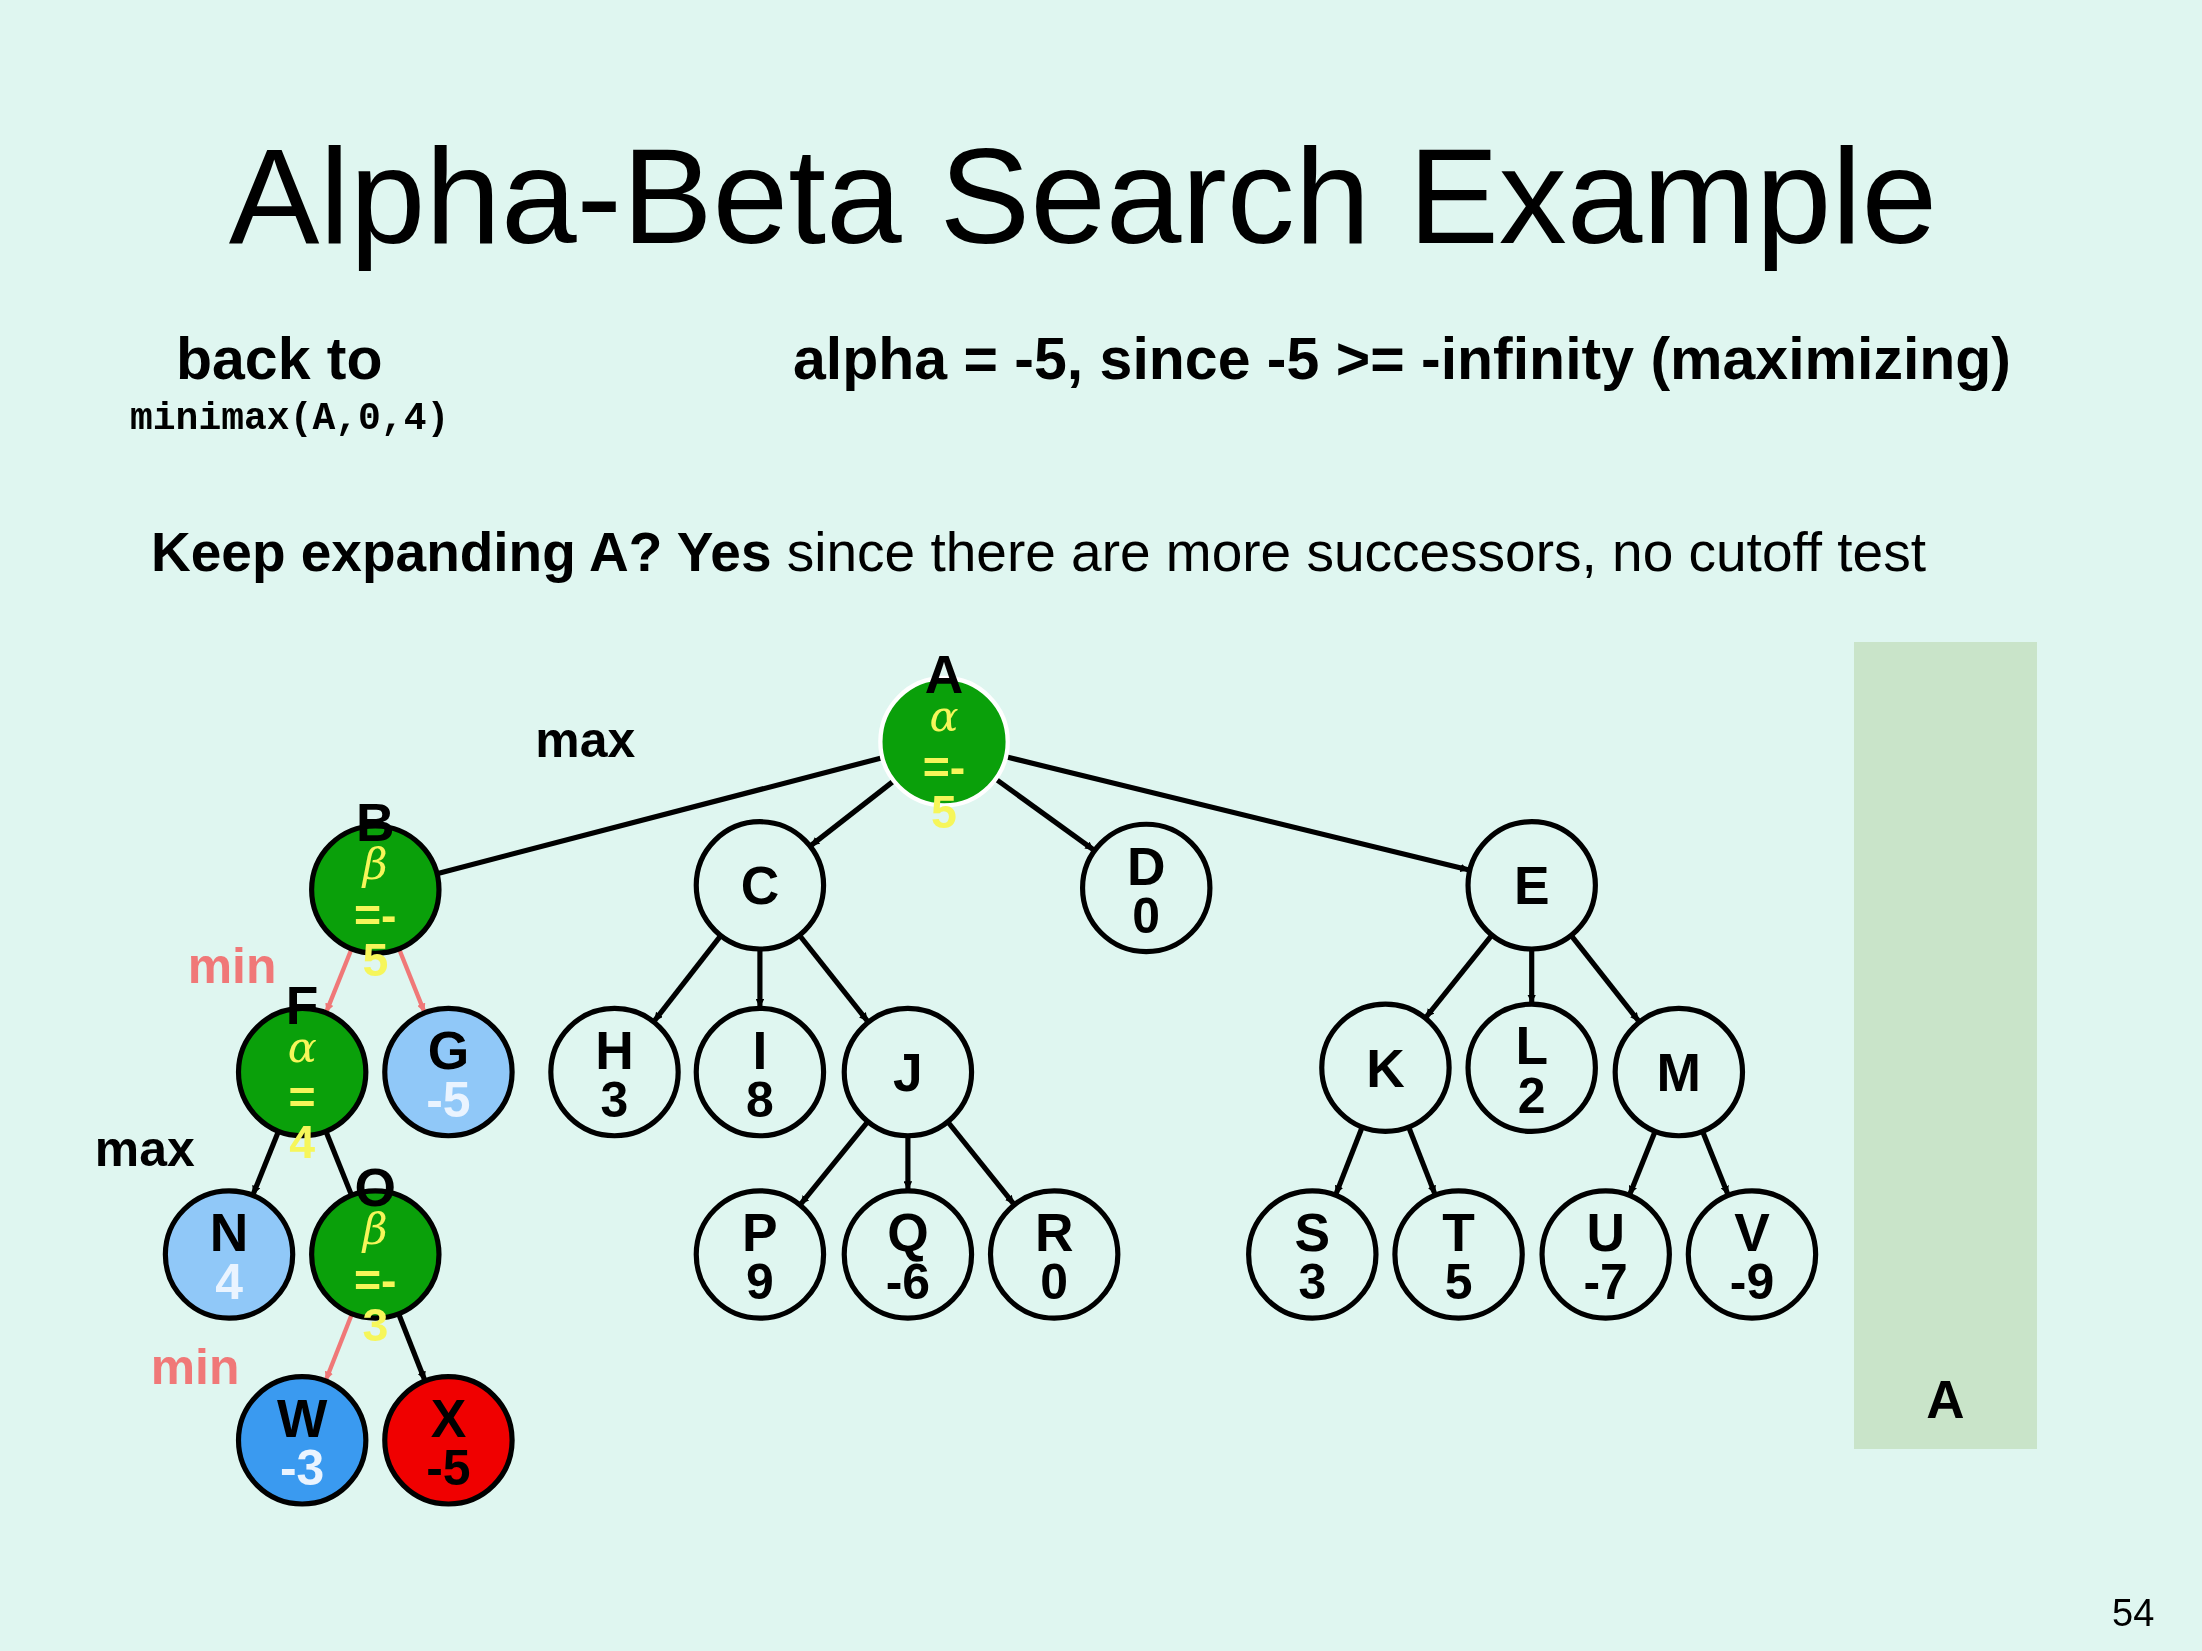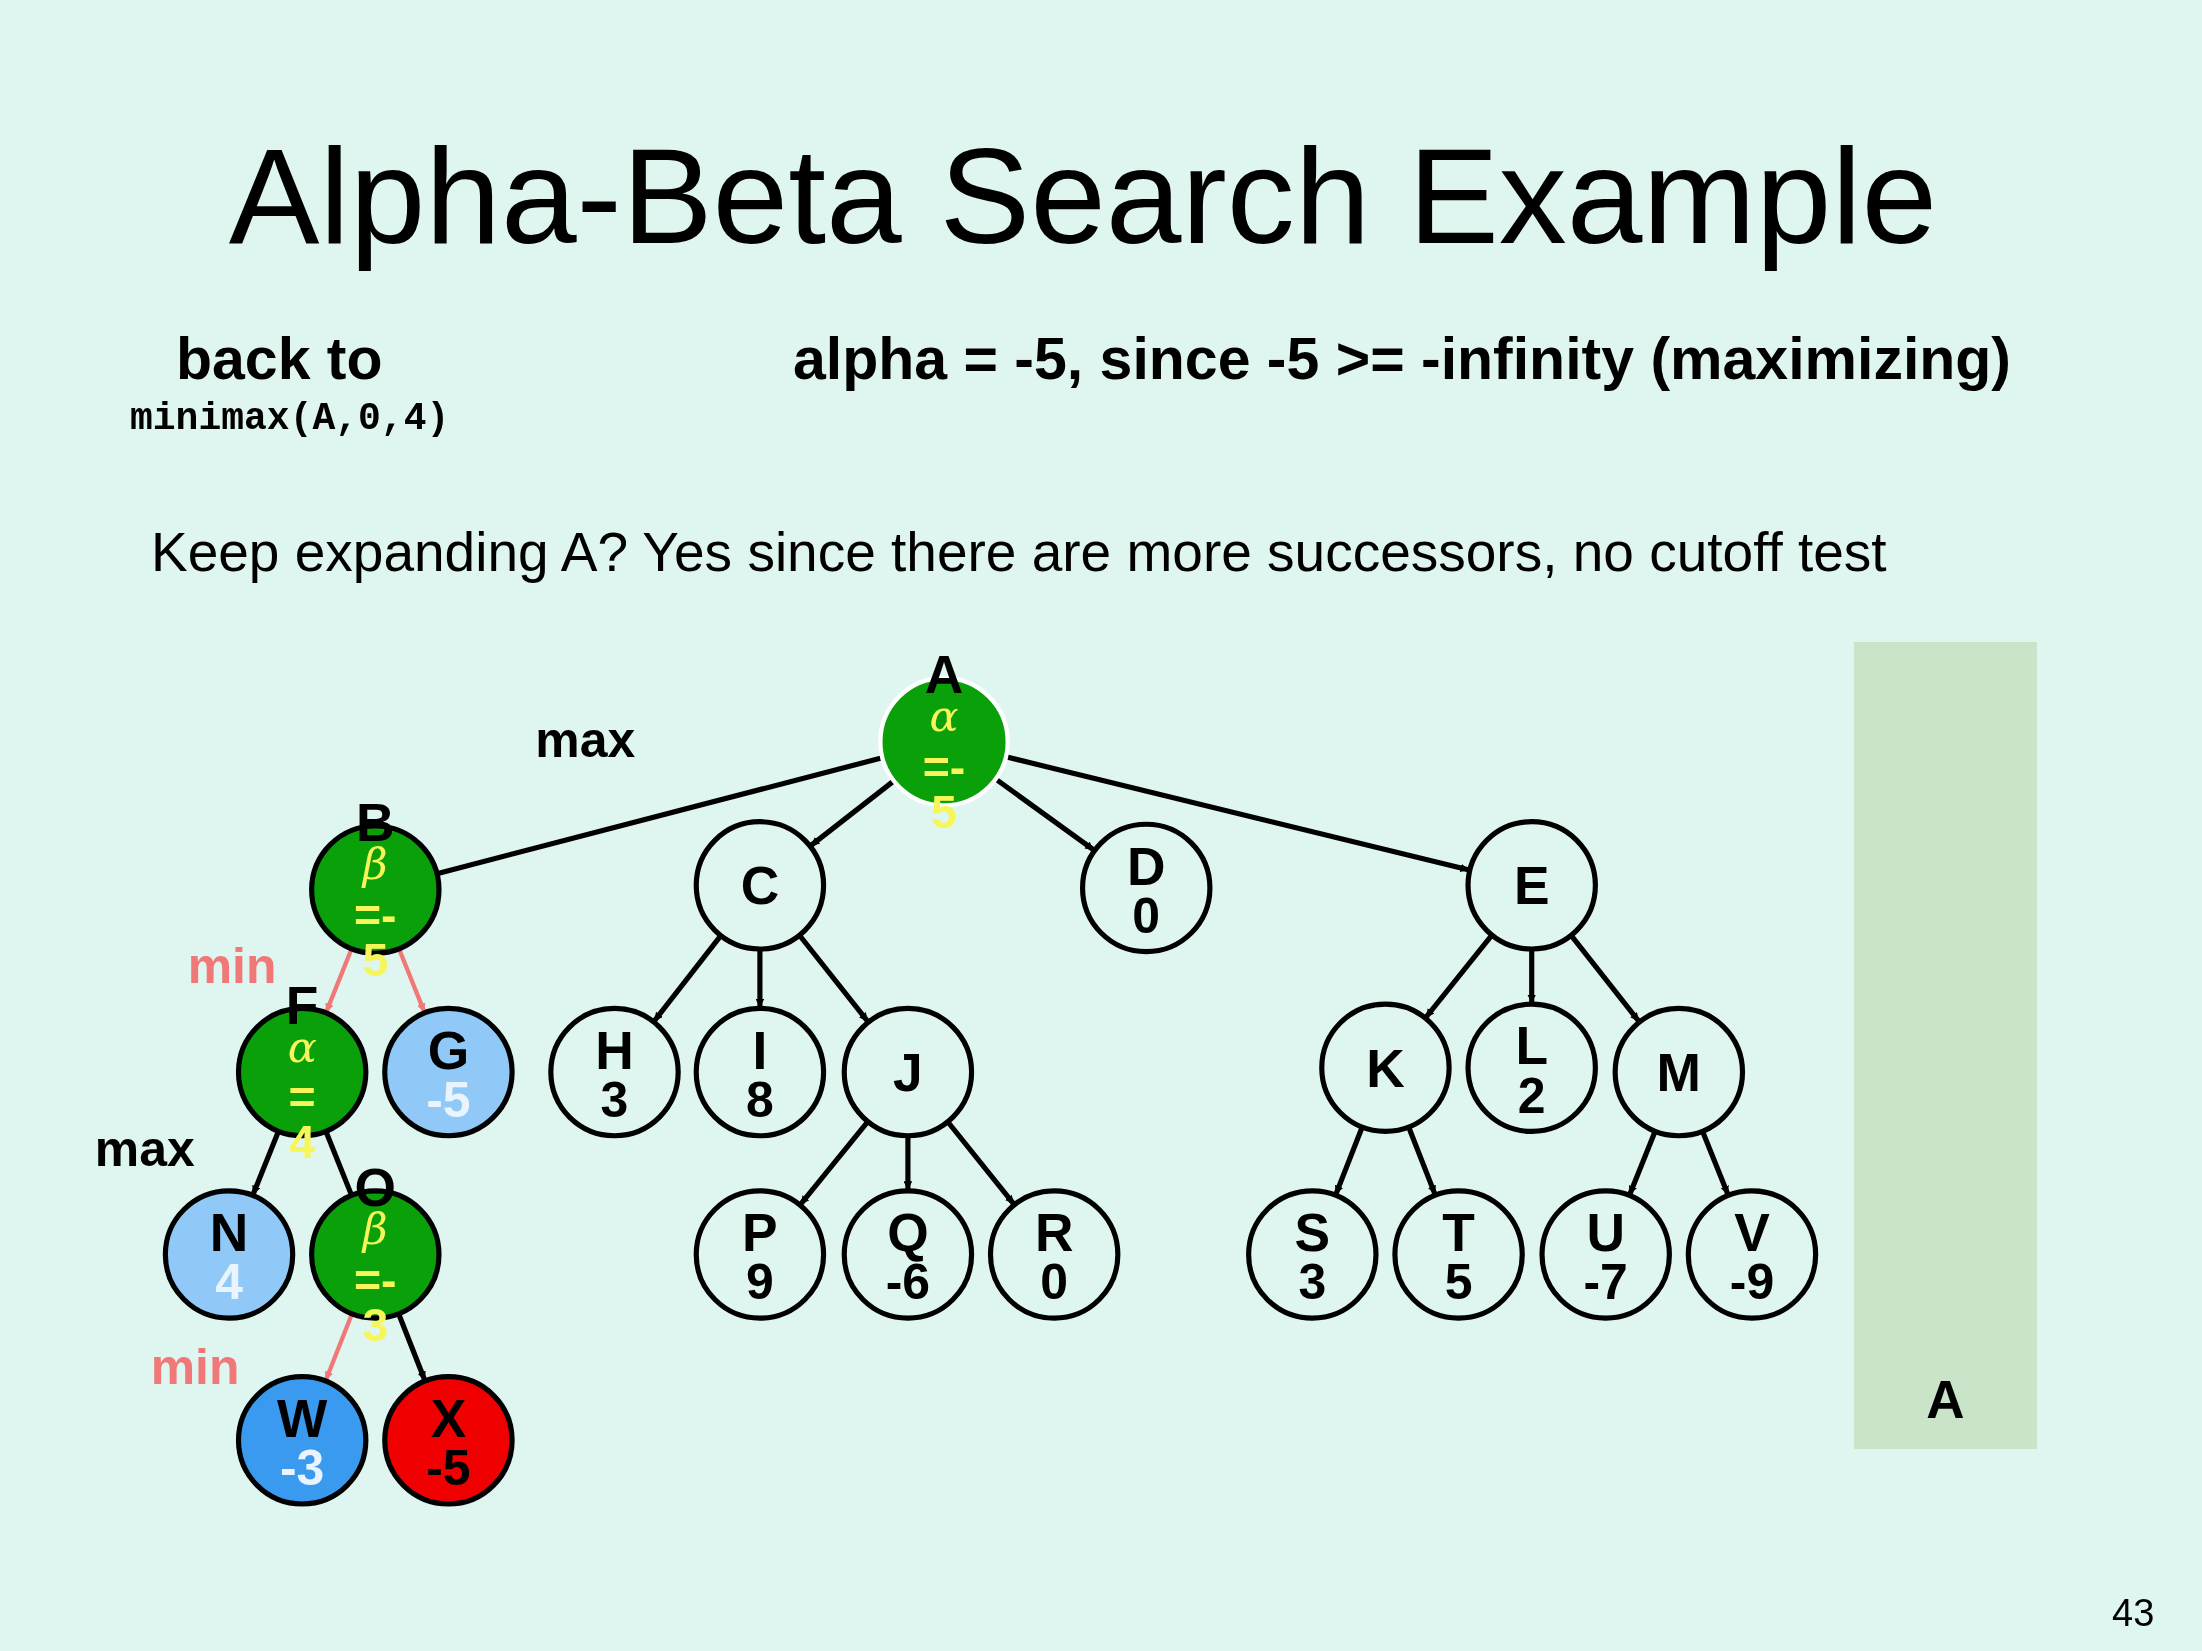--- a/index.html
+++ b/index.html
@@ -3,21 +3,21 @@
 <meta charset="utf-8">
 <style>
   html, body { margin:0; padding:0; }
   body { width:2203px; height:1652px; background:#dff6f0; position:relative; overflow:hidden;
          font-family:"Liberation Sans", sans-serif; color:#000; }
   .title { position:absolute; left:0; width:2166px; top:119px; text-align:center; font-size:136px; line-height:155px; }
   .back-to { position:absolute; left:132px; top:323px; font-size:59px; font-weight:bold; line-height:72px;margin-left:44px; }
   .minimax { position:absolute; left:130px; top:397px; font-family:"Liberation Mono", monospace; font-weight:bold; font-size:38px; }
   .alpha-note { position:absolute; left:793px; top:323px; font-size:59px; line-height:72px;font-weight:bold; }
   .keep { position:absolute; left:151px; top:518px; font-size:55px; line-height:69px; }
-  .keep b { font-weight:normal; }
+  .keep b { font-weight:bold; }
   .callstack { position:absolute; left:1854px; top:642px; width:183px; height:807px; background:#c9e4c9; }
   .cs-title { position:absolute; top:31px; left:0; width:100%; text-align:center; font-weight:bold; font-size:53px; line-height:67px; }
   .cs-item { position:absolute; top:727px; left:0; width:100%; text-align:center; font-weight:bold; font-size:53px; }
   .page-num { position:absolute; left:2112px; top:1592px; font-size:38px; }
   svg#tree { position:absolute; left:0; top:0; }
   .nlabel { font-family:"Liberation Sans", sans-serif; font-weight:bold; font-size:62px; text-anchor:middle; }
   .nval { font-family:"Liberation Sans", sans-serif; font-weight:bold; font-size:58px; text-anchor:middle; }
   .greek { font-family:"DejaVu Serif", serif; font-style:italic; font-size:50px; text-anchor:middle; fill:#f6f65a; }
   .eq { font-family:"Liberation Sans", sans-serif; font-weight:bold; font-size:54px; text-anchor:middle; fill:#f6f65a; }
   .lvl { font-family:"Liberation Sans", sans-serif; font-weight:bold; font-size:58px; }
@@ -195,14 +195,14 @@
       <text x="218" y="1142" class="lvl" fill="#f07878">min</text>
       <text x="110" y="1355" class="lvl" fill="#000000">max</text>
       <text x="175" y="1608" class="lvl" fill="#f07878">min</text>
     </g>
 </svg>
 
 <div class="callstack">
   <div class="cs-item">A</div>
 </div>
 
-<div class="page-num">43</div>
+<div class="page-num">54</div>
 
 
 </body></html>

